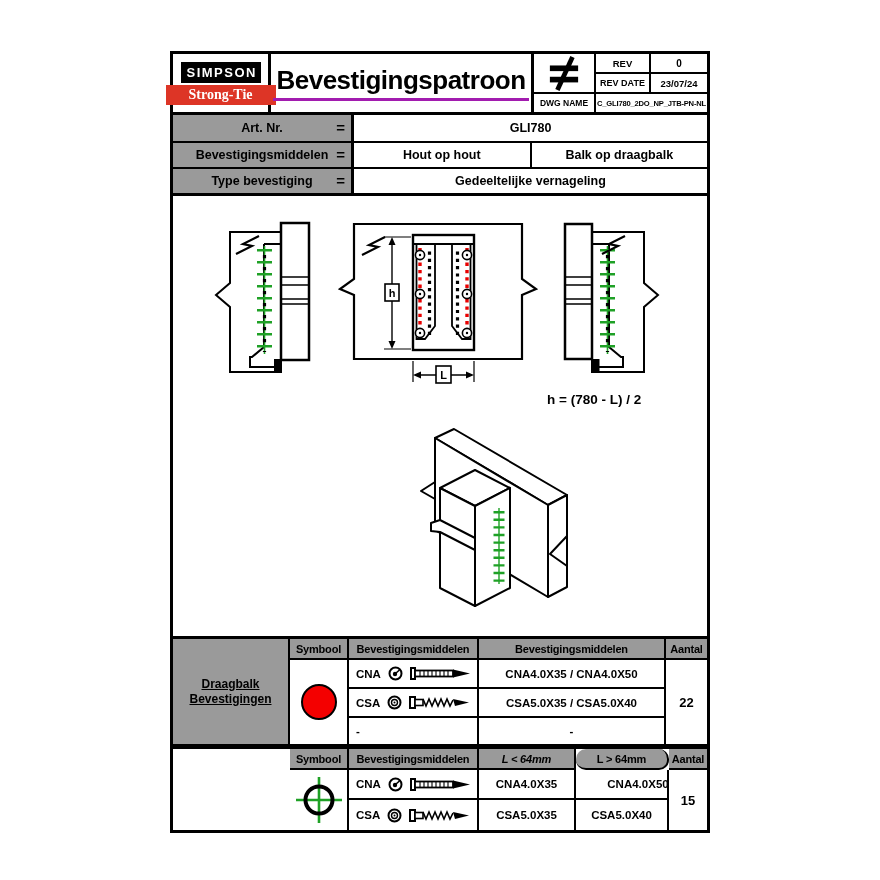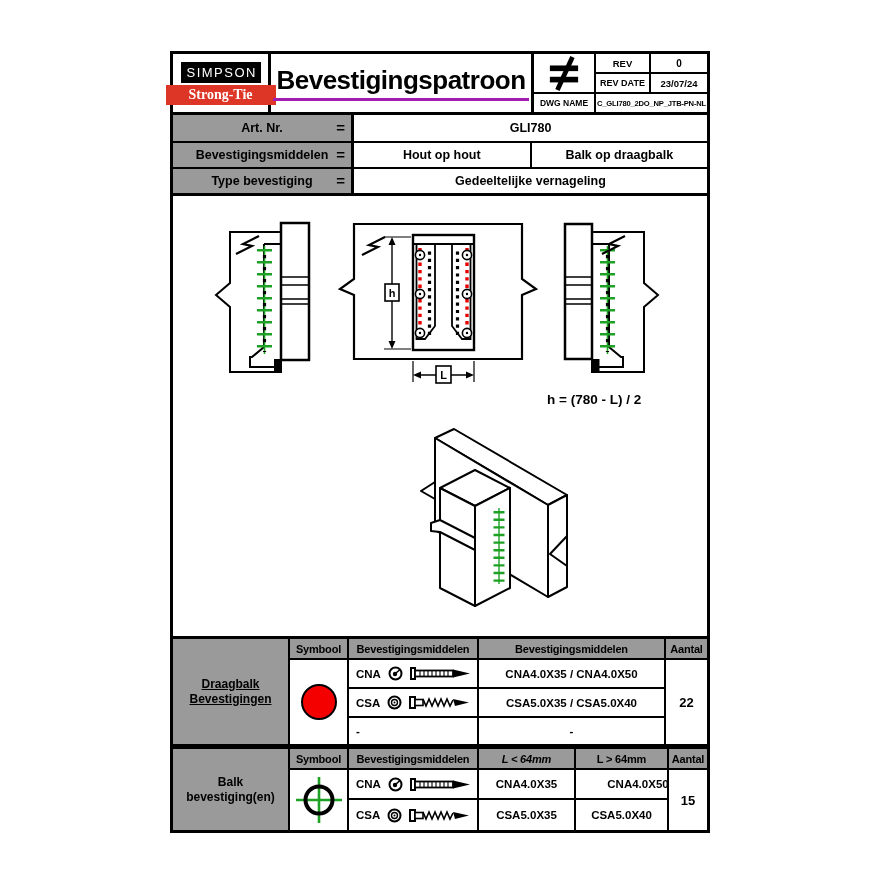--- a/index.html
+++ b/index.html
@@ -4,21 +4,21 @@
 <style>
   * { margin:0; padding:0; box-sizing:border-box; }
   html,body { background:#fff; }
   body { font-family:"Liberation Sans", sans-serif; color:#000; }
   .page { position:relative; width:880px; height:880px; background:#fff; overflow:hidden; }
   .sheet { position:absolute; left:170px; top:51px; width:540px; }
 
   
   .title-block { display:flex; height:64px; border:3px solid #000; background:#fff; }
   .logo-cell { width:98px; border-right:3px solid #000; display:flex; flex-direction:column; align-items:center; justify-content:center; gap:2px; }
-  .logo-simpson { background:#000; color:#fff; font-weight:normal; font-size:13px; letter-spacing:1.5px; padding:3px 6px; width:80px; text-align:center; }
+  .logo-simpson { background:#000; color:#fff; font-weight:bold; font-size:13px; letter-spacing:1.5px; padding:3px 6px; width:80px; text-align:center; }
   .logo-strongtie { background:#dd3526; color:#fff; font-family:"Liberation Serif", serif; font-weight:bold; font-size:14px; padding:2px 4px; width:110px; text-align:center; }
   .title-cell { flex:1; display:flex; align-items:center; justify-content:center; }
   .title-text { font-size:26px; font-weight:bold; letter-spacing:-0.5px; border-bottom:3px solid #a21caf; padding:0 3px 2px 3px; }
   .rev-block { width:176px; border-left:3px solid #000; display:grid; grid-template-columns:62px 55px 1fr; grid-template-rows:20px 20px 1fr; }
   .rev-block div { display:flex; align-items:center; justify-content:center; font-weight:bold; }
   .rb-sym { grid-area:1/1/3/2; border-right:2px solid #000; border-bottom:2px solid #000; }
   .rb-revl { grid-area:1/2/2/3; border-right:2px solid #000; border-bottom:2px solid #000; font-size:9.5px; }
   .rb-revv { grid-area:1/3/2/4; border-bottom:2px solid #000; font-size:10px; }
   .rb-datel { grid-area:2/2/3/3; border-right:2px solid #000; border-bottom:2px solid #000; font-size:9px; }
   .rb-datev { grid-area:2/3/3/4; border-bottom:2px solid #000; font-size:9.5px; }
@@ -250,25 +250,24 @@
             <polygon points="44,4 60,7.5 46,11" fill="#000"></polygon>
           </svg>
     </div>
     <div class="vcell" style="grid-area:3/4/4/5;">CSA5.0X35 / CSA5.0X40</div>
     <div class="fcell norb" style="grid-area:4/3/5/4;">-</div>
     <div class="vcell norb" style="grid-area:4/4/5/5;">-</div>
     <div class="aantalcell" style="grid-area:2/5/5/6;">22</div>
   </div>
 
   <div class="ftable t2">
-    <div class="rowlabel gray" style="grid-area:1/1/4/2;">Balk bevestiging(en)</div>
     <div class="hdr gray" style="grid-area:1/2/2/3;">Symbool</div>
     <div class="hdr gray" style="grid-area:1/3/2/4;">Bevestigingsmiddelen</div>
     <div class="hdr gray" style="grid-area:1/4/2/5;font-style:italic;">L &lt; 64mm</div>
-    <div class="hdr gray" style="grid-area:1/5/2/6;">L &gt; 64mm</div>
+    <div class="hdr gray" style="grid-area:1/5/2/6;border-radius:10px;">L &gt; 64mm</div>
     <div class="hdr gray last" style="grid-area:1/6/2/7;">Aantal</div>
     <div class="symcell" style="grid-area:2/2/4/3;">
       <svg width="50" height="50" viewBox="0 0 50 50">
         <line x1="2" y1="25" x2="48" y2="25" stroke="#1fa126" stroke-width="2.6"></line>
         <line x1="25" y1="2" x2="25" y2="48" stroke="#1fa126" stroke-width="2.6"></line>
         <circle cx="25" cy="25" r="13.5" stroke="#000" stroke-width="4" fill="none"></circle>
       </svg>
     </div>
     <div class="fcell" style="grid-area:2/3/3/4;">
       <span>CNA</span>

